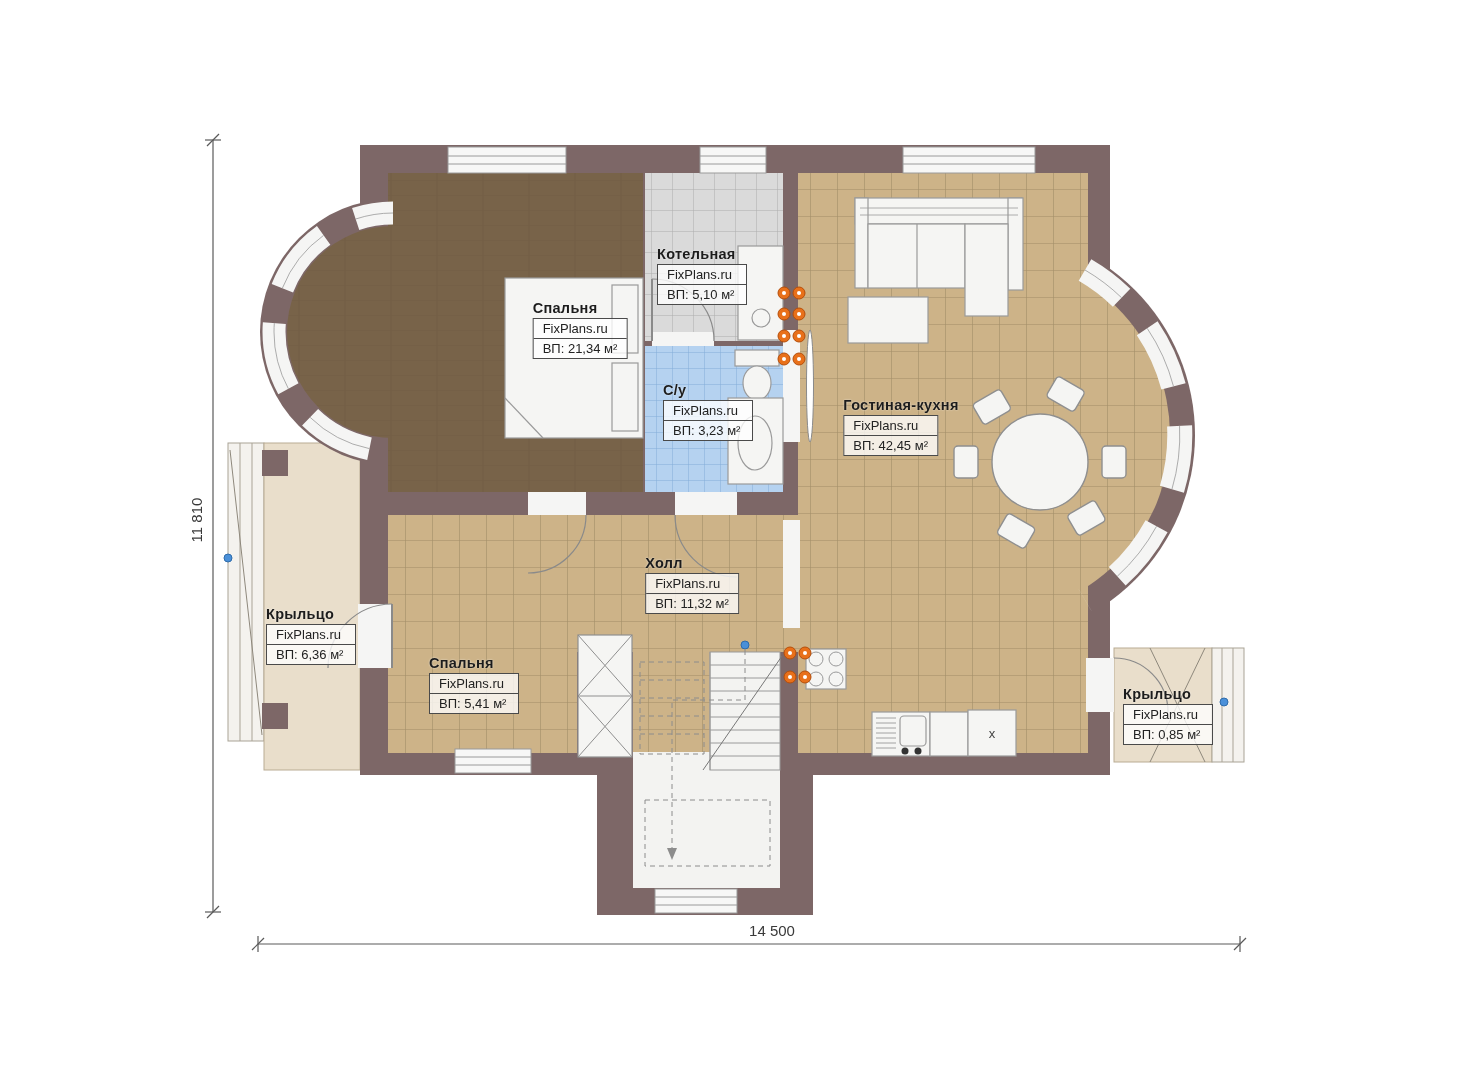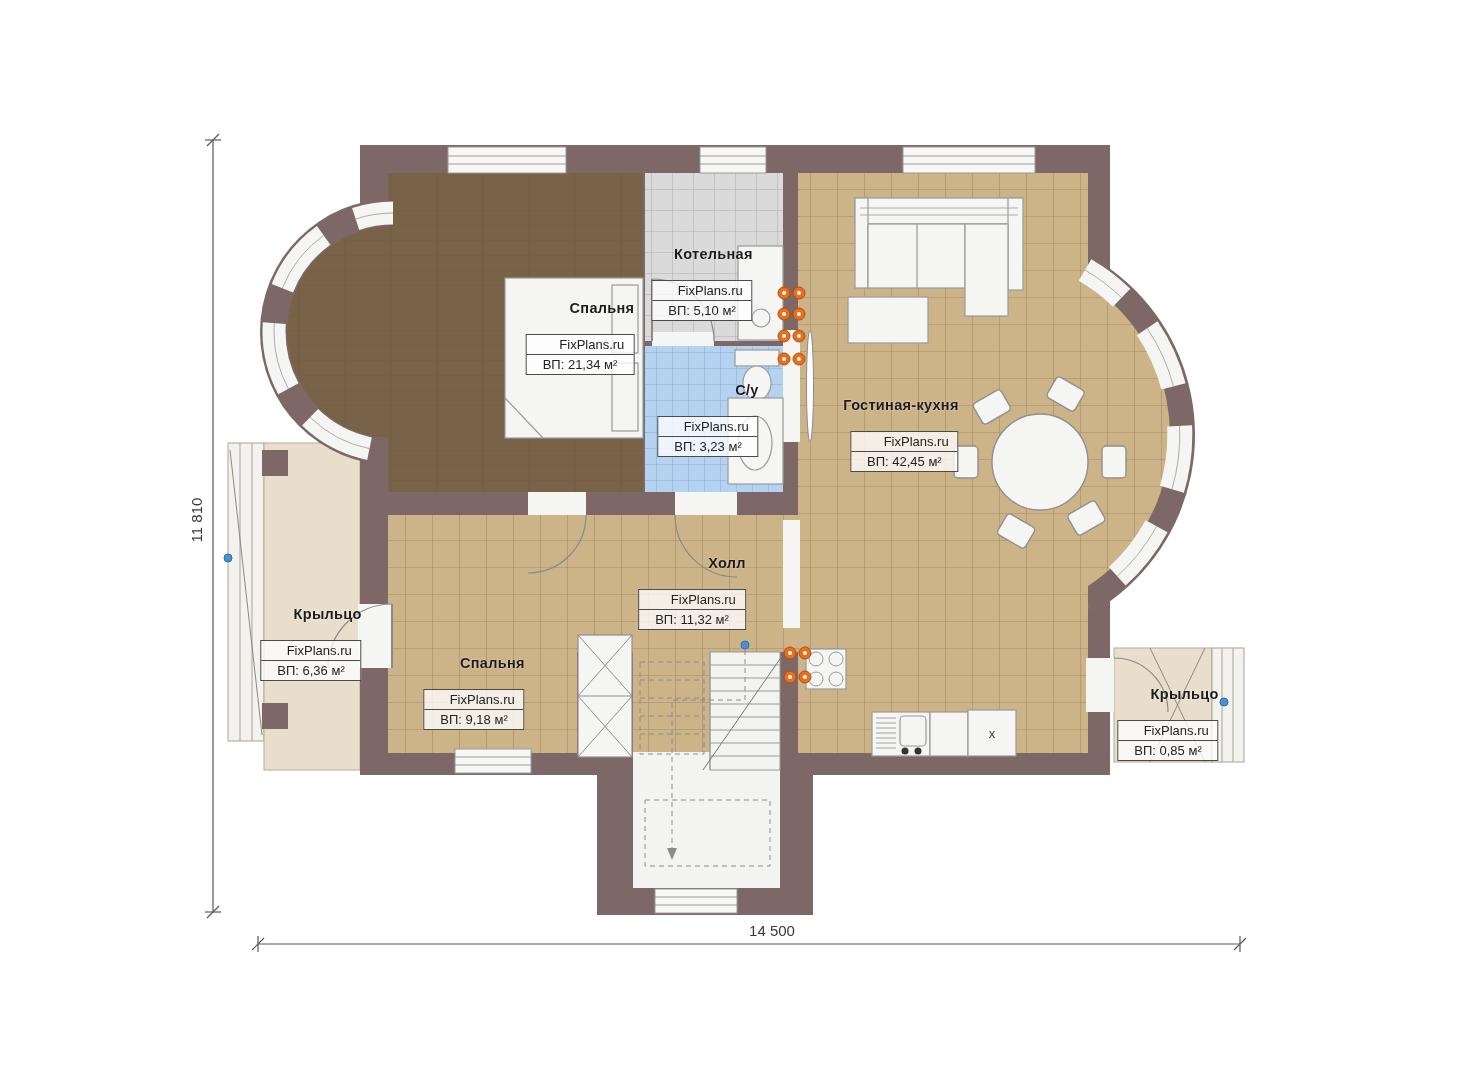--- a/index.html
+++ b/index.html
@@ -1,25 +1,25 @@
 <!DOCTYPE html>
 <html><head>
 <meta charset="utf-8">
 <style>
   html,body{margin:0;padding:0;background:#ffffff;}
   .plan{position:relative;width:1474px;height:1080px;background:#ffffff;overflow:hidden;
         font-family:"Liberation Sans", sans-serif;}
   .plan svg{position:absolute;left:0;top:0;}
-  .room-label{position:absolute;transform:translateX(-50%);text-align:right;z-index:5;
+  .room-label{position:absolute;transform:translateX(-50%);text-align:left;z-index:5;
               color:#1c1c1c;white-space:nowrap;}
   .rl-name{font-weight:bold;font-size:14.5px;letter-spacing:.3px;text-shadow:0 0 2px rgba(255,255,255,.7);}
-  .rl-box{margin-top:18px;border:1px solid #4a4a4a;background:rgba(255,255,255,.78);
+  .rl-box{margin-top:2px;border:1px solid #4a4a4a;background:rgba(255,255,255,.78);
           font-size:13px;color:#222;display:inline-block;min-width:88px;}
   .rl-brand{padding:2px 9px 2px;border-bottom:1px solid #4a4a4a;}
-  .rl-area{padding:2px 16px 2px;}
+  .rl-area{padding:2px 9px 2px;}
   .dim-label{position:absolute;font-size:15px;color:#3a3a3a;z-index:5;}
   .dim-label.vert{transform:translate(-50%,-50%) rotate(-90deg);}
   .dim-label.horz{transform:translate(-50%,0);}
   .unit-mark{position:absolute;transform:translate(-50%,-50%);font-size:13px;color:#444;z-index:5;}
 </style>
 </head>
 <body>
 
 <div class="plan">
 
@@ -303,21 +303,21 @@
   <div class="rl-name">Крыльцо</div>
   <div class="rl-box">
     <div class="rl-brand">FixPlans.ru</div>
     <div class="rl-area">ВП: 6,36 м²</div>
   </div>
 </div>
 <div class="room-label" style="left:474px;top:655px">
   <div class="rl-name">Спальня</div>
   <div class="rl-box">
     <div class="rl-brand">FixPlans.ru</div>
-    <div class="rl-area">ВП: 9,18 м²</div>
+    <div class="rl-area">ВП: 5,41 м²</div>
   </div>
 </div>
 <div class="room-label" style="left:1168px;top:686px">
   <div class="rl-name">Крыльцо</div>
   <div class="rl-box">
     <div class="rl-brand">FixPlans.ru</div>
     <div class="rl-area">ВП: 0,85 м²</div>
   </div>
 </div>
 

